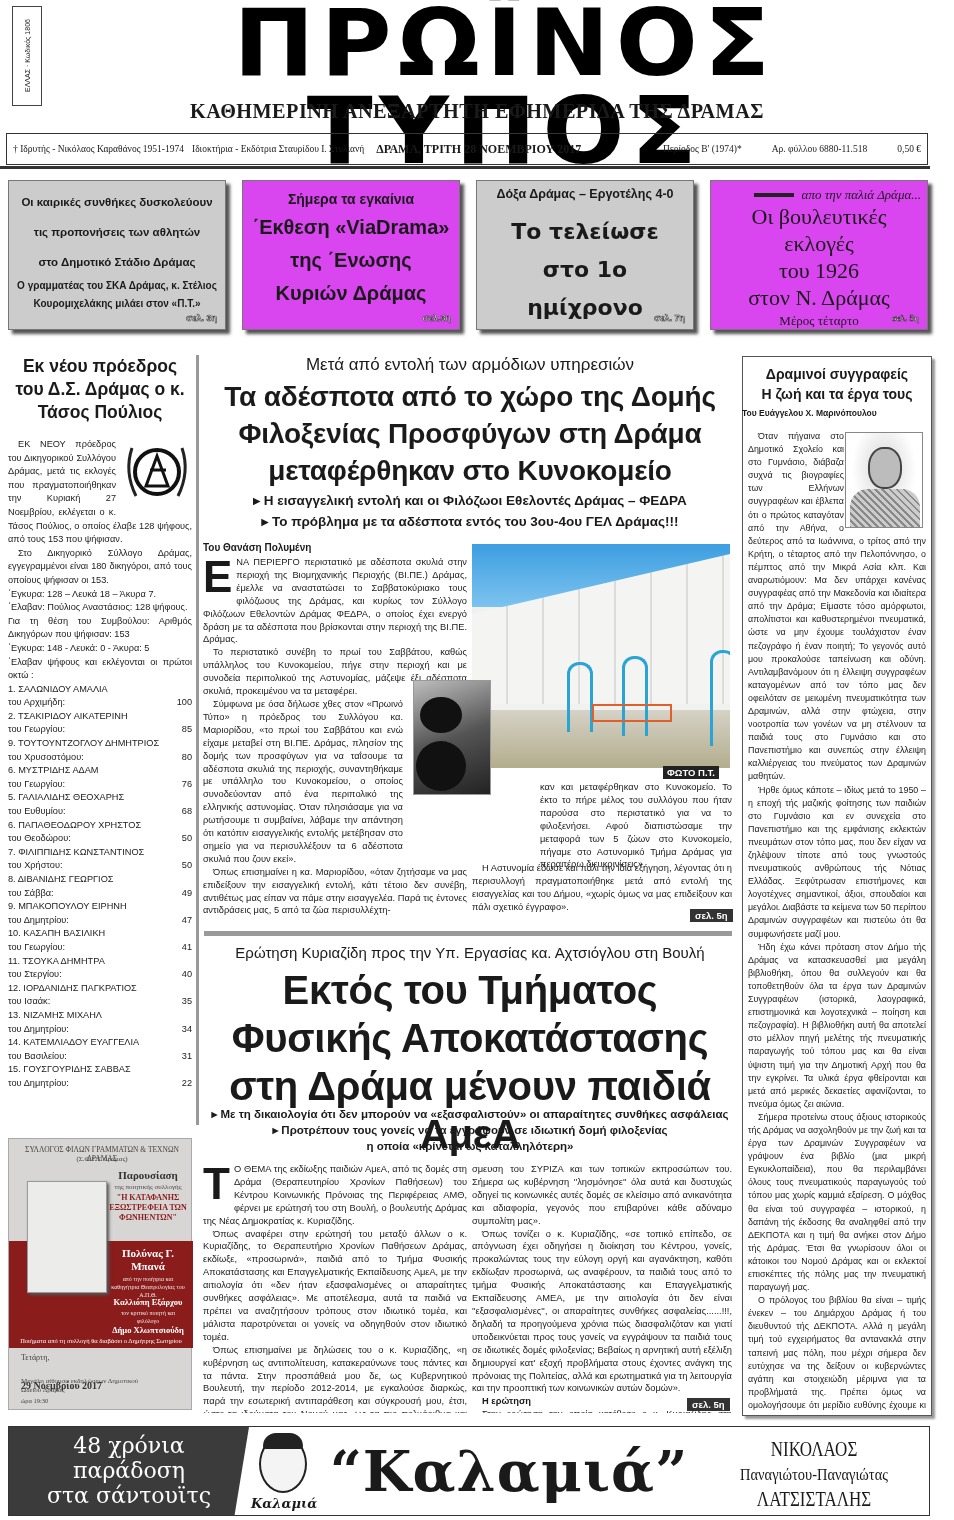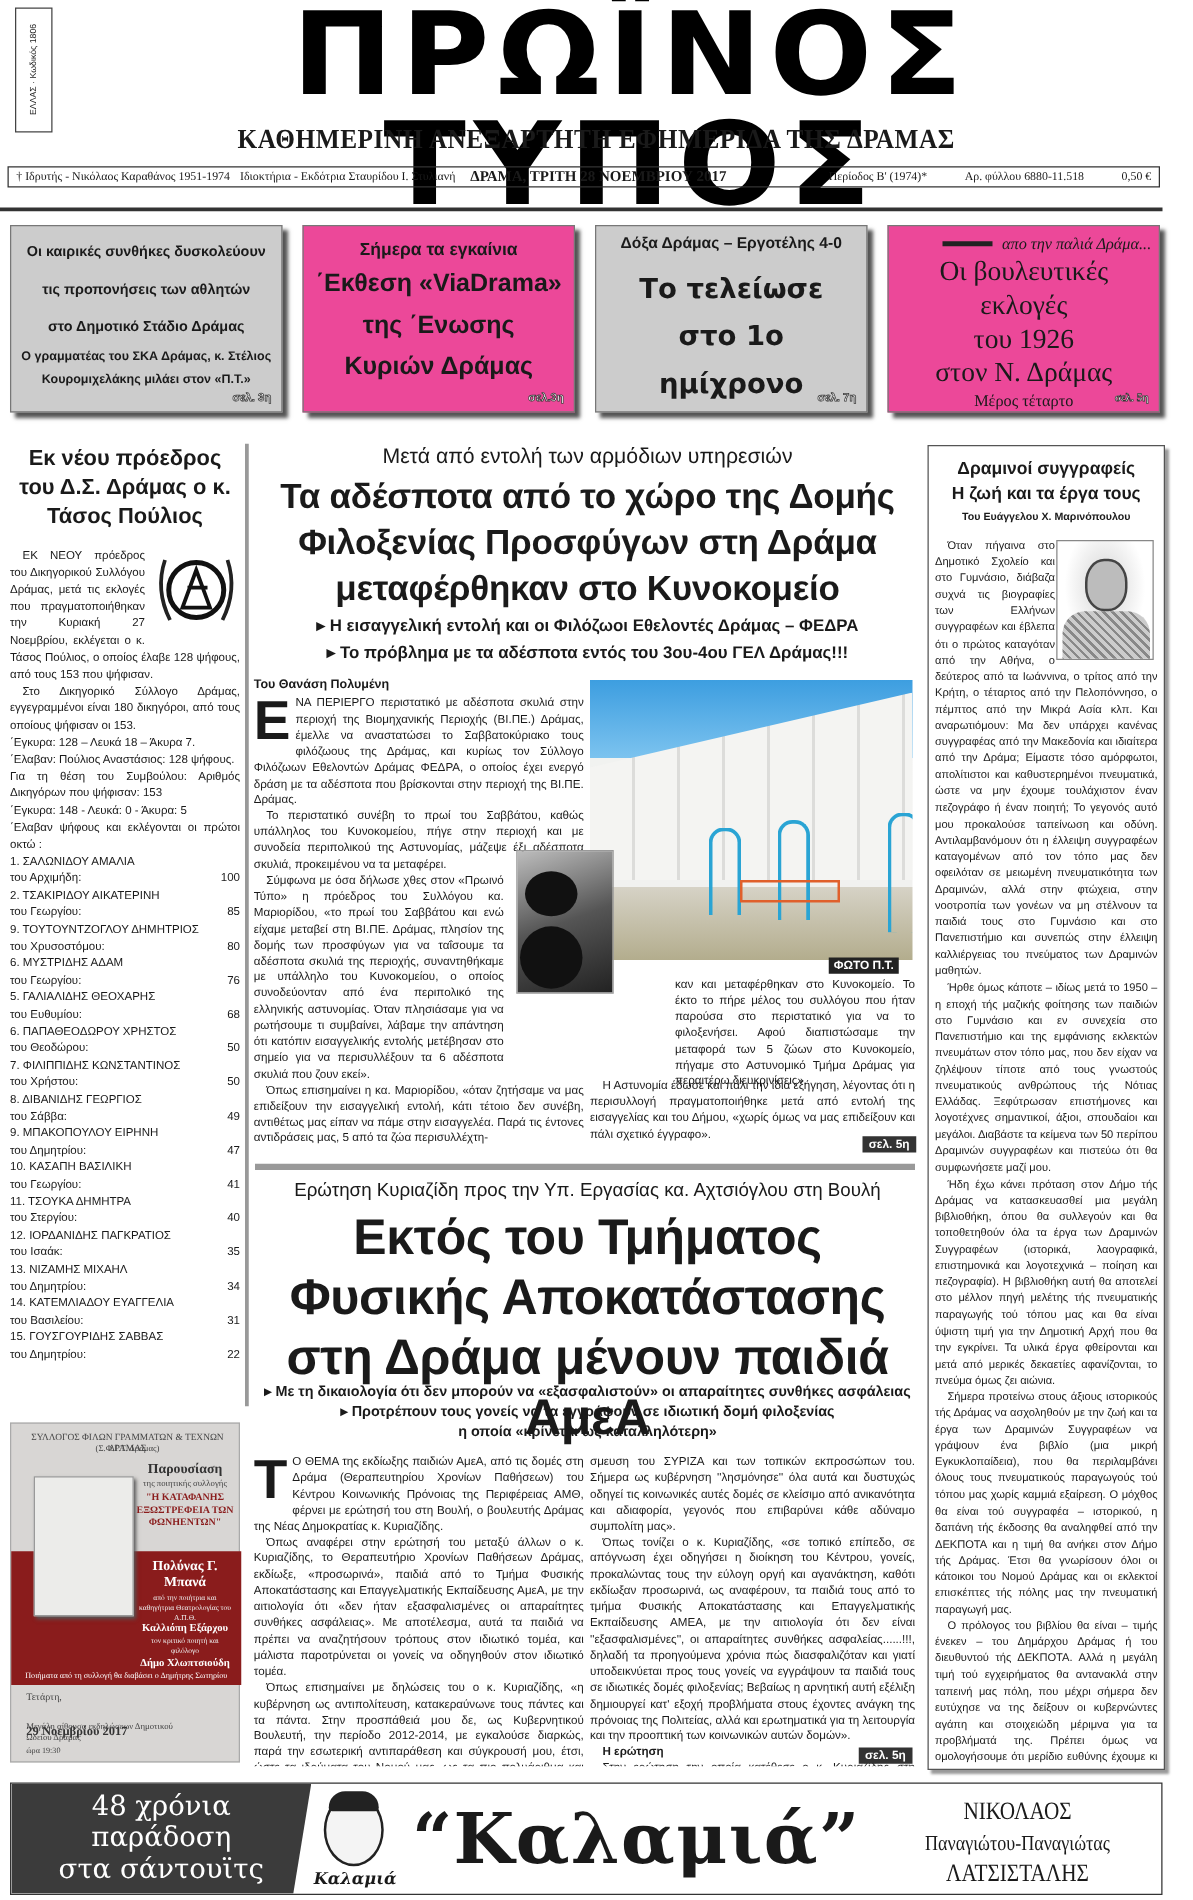--- a/index.html
+++ b/index.html
@@ -2,28 +2,28 @@
 <html><head>
 <meta charset="utf-8">
 <style>
 *{box-sizing:border-box;margin:0;padding:0}
 body{width:954px;height:1520px;background:#fff;font-family:"Liberation Sans",sans-serif;color:#1a1a1a;position:relative;overflow:hidden}
 .abs{position:absolute}
 
 #stamp{left:12px;top:6px;width:30px;height:100px;border:1px solid #444;font-size:7px;writing-mode:vertical-rl;transform:rotate(180deg);display:flex;align-items:center;justify-content:center;color:#222}
 #title{left:95px;top:0;width:820px;height:88px;font-family:"DejaVu Sans",sans-serif;font-weight:900;font-size:92px;letter-spacing:6px;line-height:88px;text-align:center;transform:scaleX(1.05);color:#000}
 #subtitle{left:0;top:98px;width:954px;text-align:center;font-family:"Liberation Serif",serif;font-weight:bold;font-size:22px;letter-spacing:0.5px;transform:scaleX(0.92)}
-#infobar{left:6px;top:133px;width:922px;height:17px;border:1px solid #333;font-family:"Liberation Serif",serif;font-size:9.5px;display:flex;align-items:center;padding:0 6px;gap:8px;white-space:nowrap}
+#infobar{left:6px;top:133px;width:922px;height:32px;border:1px solid #333;font-family:"Liberation Serif",serif;font-size:9.5px;display:flex;align-items:center;padding:0 6px;gap:8px;white-space:nowrap}
 #infobar .date{font-size:12px;font-weight:bold;margin-left:4px}
 #infobar .right{margin-left:auto;display:flex;gap:30px}
 #topline{left:0;top:166px;width:930px;height:3px;background:#333}
 
 .teaser{position:absolute;top:180px;height:150px;border:1px solid #777;box-shadow:4px 4px 3px #555;text-align:center;padding:6px 6px}
 .teaser.gray{background:#cccccc}
-.teaser.white{background:#ec4899}
+.teaser.white{background:#d946ef}
 .teaser .pg{position:absolute;right:8px;bottom:6px;font-size:9px;color:#fff;-webkit-text-stroke:0.6px #333;font-weight:bold}
 #t1 p{font-size:11.5px;font-weight:bold;line-height:30px}
 #t1 p.small{font-size:10px;line-height:18px}
 #t2 .kicker{font-size:14px;font-weight:bold;margin-top:4px}
 #t2 .big{font-size:20px;font-weight:bold;line-height:33px}
 #t3 .kicker{font-size:12.5px;font-weight:900;margin-top:0}
 #t3 .big{font-size:22px;font-weight:900;line-height:38px;font-family:"DejaVu Sans",sans-serif}
 #t4{font-family:"Liberation Serif",serif}
 #t4 .kicker{font-size:13px;font-style:italic;display:flex;align-items:center;gap:8px;justify-content:flex-end}
 #t4 .kicker .bar{width:40px;height:4px;background:#222}
@@ -58,21 +58,21 @@
 #s2-head{left:200px;top:966px;width:540px;text-align:center;font-size:40px;font-weight:bold;line-height:48px;letter-spacing:-0.3px}
 #s2-bullets{left:200px;top:1106px;width:540px;text-align:center;font-size:11.5px;font-weight:bold;line-height:16px}
 
 #ad{left:8px;top:1138px;width:184px;height:272px;background:#d8d6d4;border:1px solid #aaa;font-family:"Liberation Serif",serif;font-size:8px;color:#444}
 #ad .band{position:absolute;left:0;top:102px;width:184px;height:107px;background:#8a1c1c}
 #ad .book{position:absolute;left:18px;top:42px;width:80px;height:112px;background:#ececea;border:1px solid #999;box-shadow:2px 2px 3px #555}
 #ad .txt{position:absolute;text-align:center}
 
 #right-box{left:742px;top:356px;width:190px;height:1060px;border:1px solid #555;box-shadow:3px 3px 2px #999}
 #r-head{left:742px;top:364px;width:190px;text-align:center;font-size:14px;font-weight:bold;line-height:20px}
-#r-by{left:742px;top:408px;width:190px;text-align:center;font-size:8.5px;font-weight:bold}
+#r-by{left:742px;top:408px;width:190px;text-align:left;font-size:8.5px;font-weight:bold}
 #portrait{left:845px;top:432px;width:78px;height:96px;border:1px solid #888;background:radial-gradient(ellipse at 50% 38%,#ddd 0 20%,#888 21%,#e5e5e5 24%,#fff 60%);overflow:hidden}
 #portrait .head{position:absolute;left:22px;top:14px;width:34px;height:42px;border-radius:45%;background:#bcbcbc;border:2px solid #444}
 #portrait .shirt{position:absolute;left:4px;top:56px;width:70px;height:44px;border-radius:18px 18px 0 0;background:repeating-linear-gradient(45deg,#ccc 0 3px,#888 3px 5px)}
 
 #banner{left:8px;top:1426px;width:922px;height:90px;border:1px solid #333;display:flex;overflow:hidden}
 #banner .left{width:240px;height:100%;background:#3b3b3b;color:#fff;font-family:"DejaVu Serif",serif;font-size:22px;line-height:25px;text-align:center;padding-top:6px;clip-path:polygon(0 0,100% 0,94% 100%,0 100%)}
 #banner .mascot{width:70px;height:100%;position:relative}
 #banner .mascot .face{position:absolute;left:10px;top:8px;width:48px;height:58px;border-radius:50%;border:2px solid #222;background:#f4f4f4}
 #banner .mascot .cap{position:absolute;left:14px;top:6px;width:40px;height:16px;border-radius:18px 18px 4px 4px;background:#222}
 #banner .mascot .script{position:absolute;left:2px;bottom:4px;font-family:"DejaVu Serif",serif;font-style:italic;font-weight:bold;font-size:13px}

